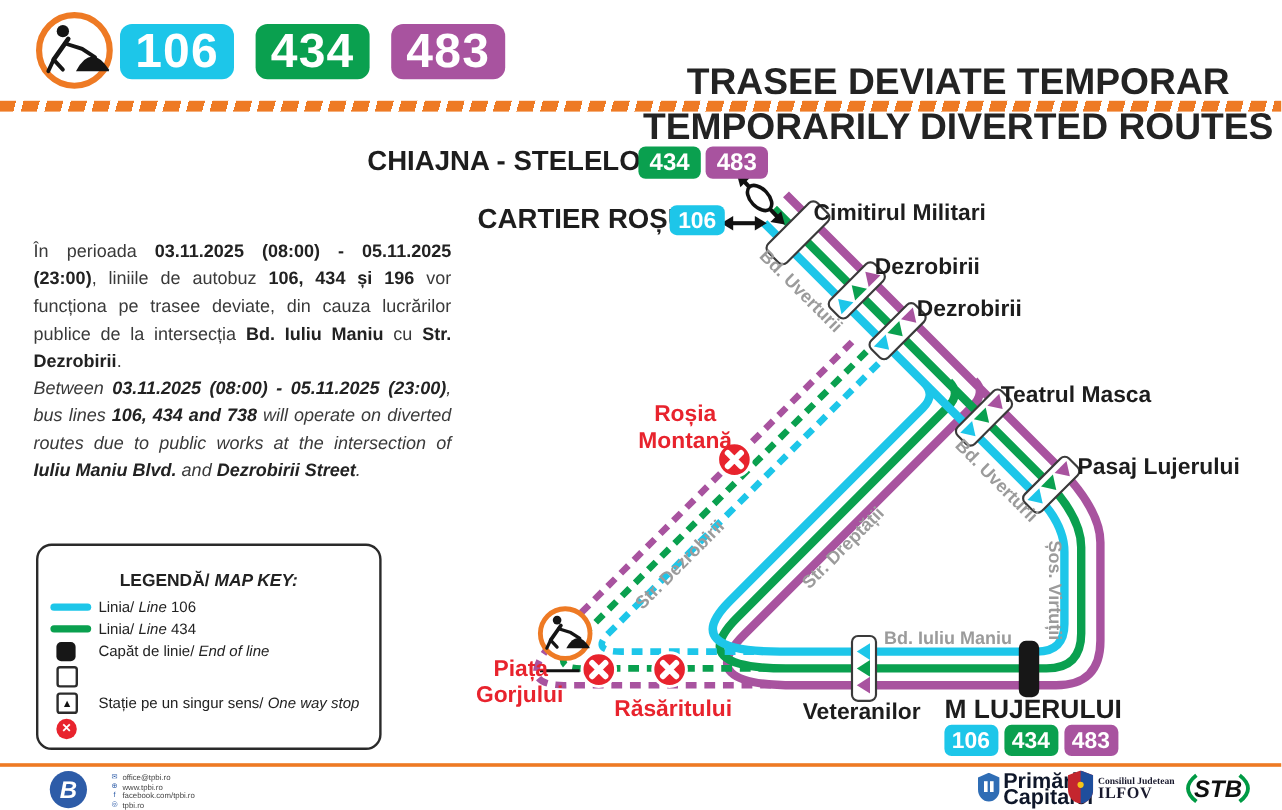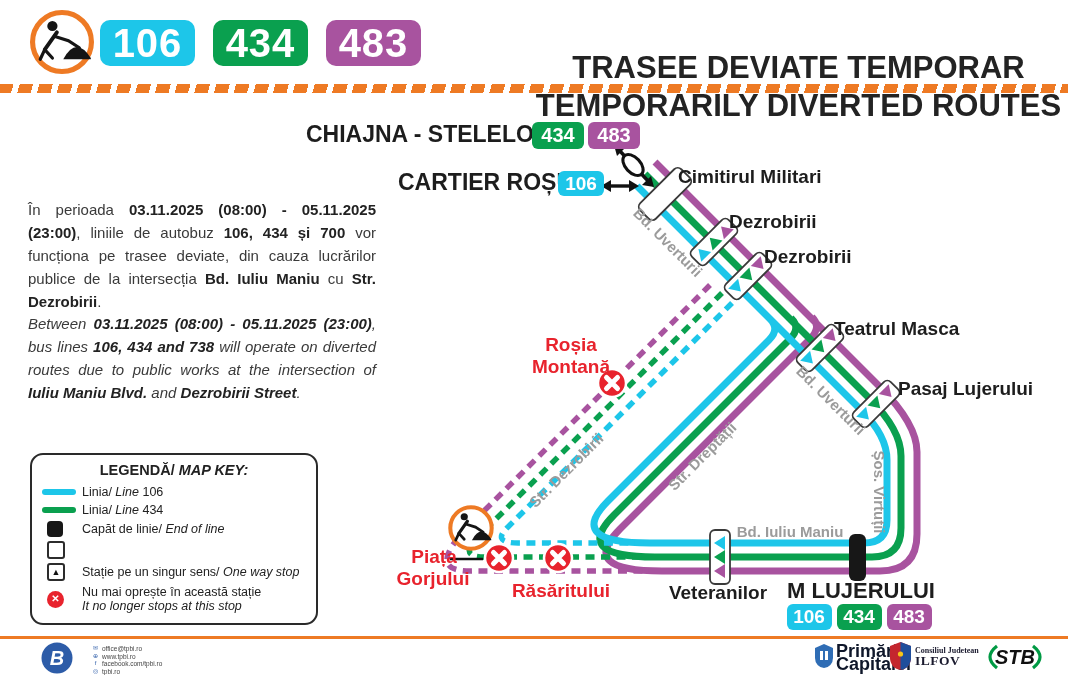--- a/index.html
+++ b/index.html
@@ -20,23 +20,23 @@
 
   
   .notice{position:absolute;left:28px;width:348px;font-size:15px;line-height:23px;
     color:#3a3a3a;text-align:justify;}
   .notice .b{color:#222}
   #notice-ro{top:183px}
   #notice-en{top:297px;font-style:italic}
 
   
   .legend{position:absolute;left:30px;top:453px;width:288px;height:172px;border:2.5px solid #2a2a2a;
-    border-radius:13px;box-sizing:border-box;padding:7px 10px 0 10px;}
+    border-radius:13px;box-sizing:border-box;padding:21px 10px 0 10px;}
   .leg-title{text-align:center;font-weight:bold;font-size:14.5px;color:#222;margin-bottom:7px;}
-  .leg-row{display:flex;align-items:center;margin-bottom:4px;}
+  .leg-row{display:flex;align-items:center;margin-bottom:4px;text-align:center;}
   .leg-sw{width:40px;flex:0 0 40px;display:flex;align-items:center;justify-content:flex-start;}
   .leg-text{font-size:12.5px;color:#222;line-height:14px;}
   .swline{width:34px;height:6px;border-radius:3px;}
   .swcap{width:16px;height:16px;background:#171717;border-radius:4px;margin-left:5px;}
   .swboth,.swone{width:14px;height:14px;background:#fff;border:2px solid #2c2c2c;border-radius:3px;
     margin-left:5px;display:flex;align-items:center;justify-content:center;}
   .swone::after{content:"▲";font-size:9px;color:#111;line-height:9px;}
   .swx{width:17px;height:17px;border-radius:50%;background:var(--cancelled-red);margin-left:5px;
     display:flex;align-items:center;justify-content:center;}
   .swx::after{content:"✕";color:#fff;font-weight:bold;font-size:10px;line-height:10px;}
@@ -84,21 +84,21 @@
   </svg>
   <div class="hdr-badge" id="hb0" style="background: rgb(29, 198, 233);">106</div>
   <div class="hdr-badge" id="hb1" style="background: rgb(10, 160, 79);">434</div>
   <div class="hdr-badge" id="hb2" style="background: rgb(168, 83, 159);">483</div>
   <div class="titles">
     <div class="title1">TRASEE DEVIATE TEMPORAR</div>
     <div class="title2">TEMPORARILY DIVERTED ROUTES</div>
   </div>
   <div class="stripes"></div>
 
-  <p class="notice" id="notice-ro"><span>În perioada </span><span class="b">03.11.2025 (08:00) - 05.11.2025 (23:00)</span><span>, liniile de autobuz </span><span class="b">106, 434 și 700</span><span> vor funcționa pe trasee deviate, din cauza lucrărilor publice de la intersecția </span><span class="b">Bd. Iuliu Maniu</span><span> cu </span><span class="b">Str. Dezrobirii</span><span>.</span></p>
+  <p class="notice" id="notice-ro"><span>În perioada </span><span class="b">03.11.2025 (08:00) - 05.11.2025 (23:00)</span><span>, liniile de autobuz </span><span class="b">106, 434 și 196</span><span> vor funcționa pe trasee deviate, din cauza lucrărilor publice de la intersecția </span><span class="b">Bd. Iuliu Maniu</span><span> cu </span><span class="b">Str. Dezrobirii</span><span>.</span></p>
   <p class="notice" id="notice-en"><span>Between </span><span class="b">03.11.2025 (08:00) - 05.11.2025 (23:00)</span><span>, bus lines </span><span class="b">106, 434 and 738</span><span> will operate on diverted routes due to public works at the intersection of </span><span class="b">Iuliu Maniu Blvd.</span><span> and </span><span class="b">Dezrobirii Street</span><span>.</span></p>
 
   <div class="legend">
     <div class="leg-title"><span class="b">LEGENDĂ/ </span><span class="b i">MAP KEY:</span></div>
     <div class="leg-row">
       <span class="leg-sw">
           <span class="swline" style="background: rgb(29, 198, 233);"></span>
         </span>
       <span class="leg-text"><span>Linia/ </span><span class="i">Line </span><span>106</span></span>
     </div>
@@ -122,21 +122,20 @@
     <div class="leg-row">
       <span class="leg-sw">
           <span class="swone"></span>
         </span>
       <span class="leg-text"><span>Stație pe un singur sens/ </span><span class="i">One way stop</span></span>
     </div>
     <div class="leg-row">
       <span class="leg-sw">
           <span class="swx"></span>
         </span>
-      <span class="leg-text"><span>Nu mai oprește în această stație</span><br><span class="i">It no longer stops at this stop</span></span>
     </div>
   </div>
 
   <svg class="map" viewBox="0 0 1068 675">
 
     <g>
       <path class="route s483" d="M 655,162 L 880,387 Q 917,424 917,452 L 917,534 Q 917,571 880,571
         L 662,571 Q 578,571 620,529 L 810,339 Q 822,327 812,317"></path>
     </g>
     <g>

